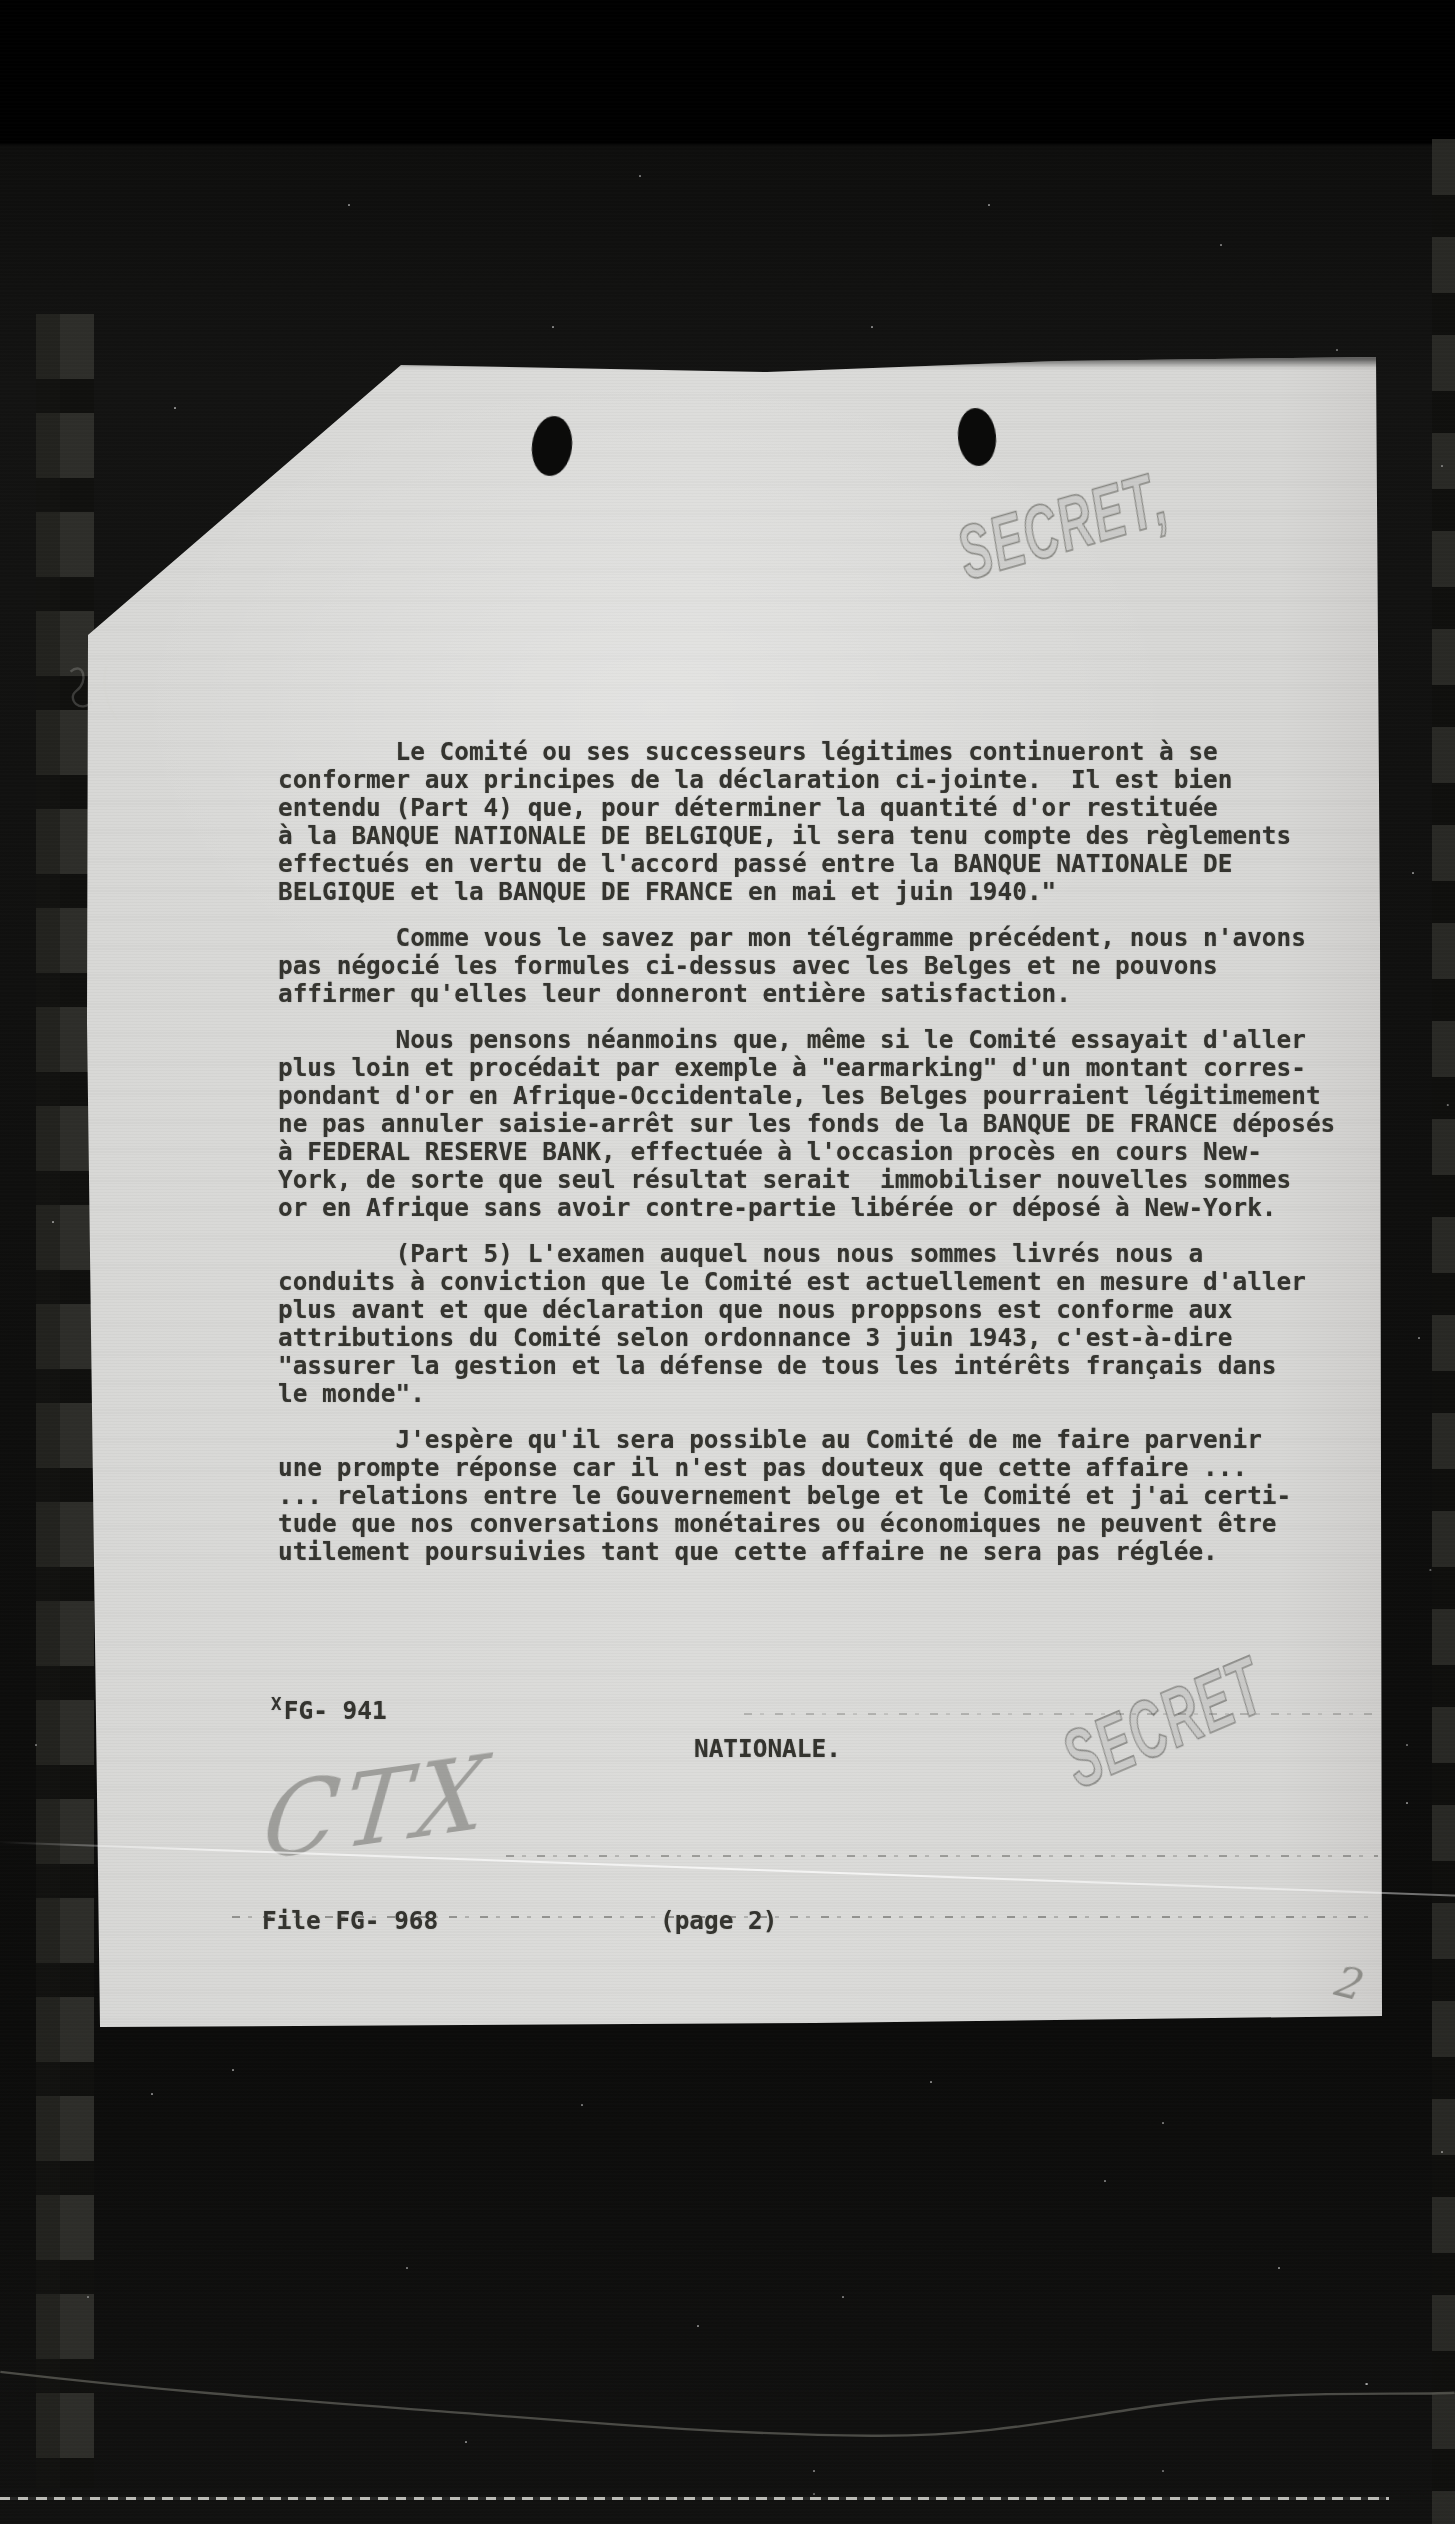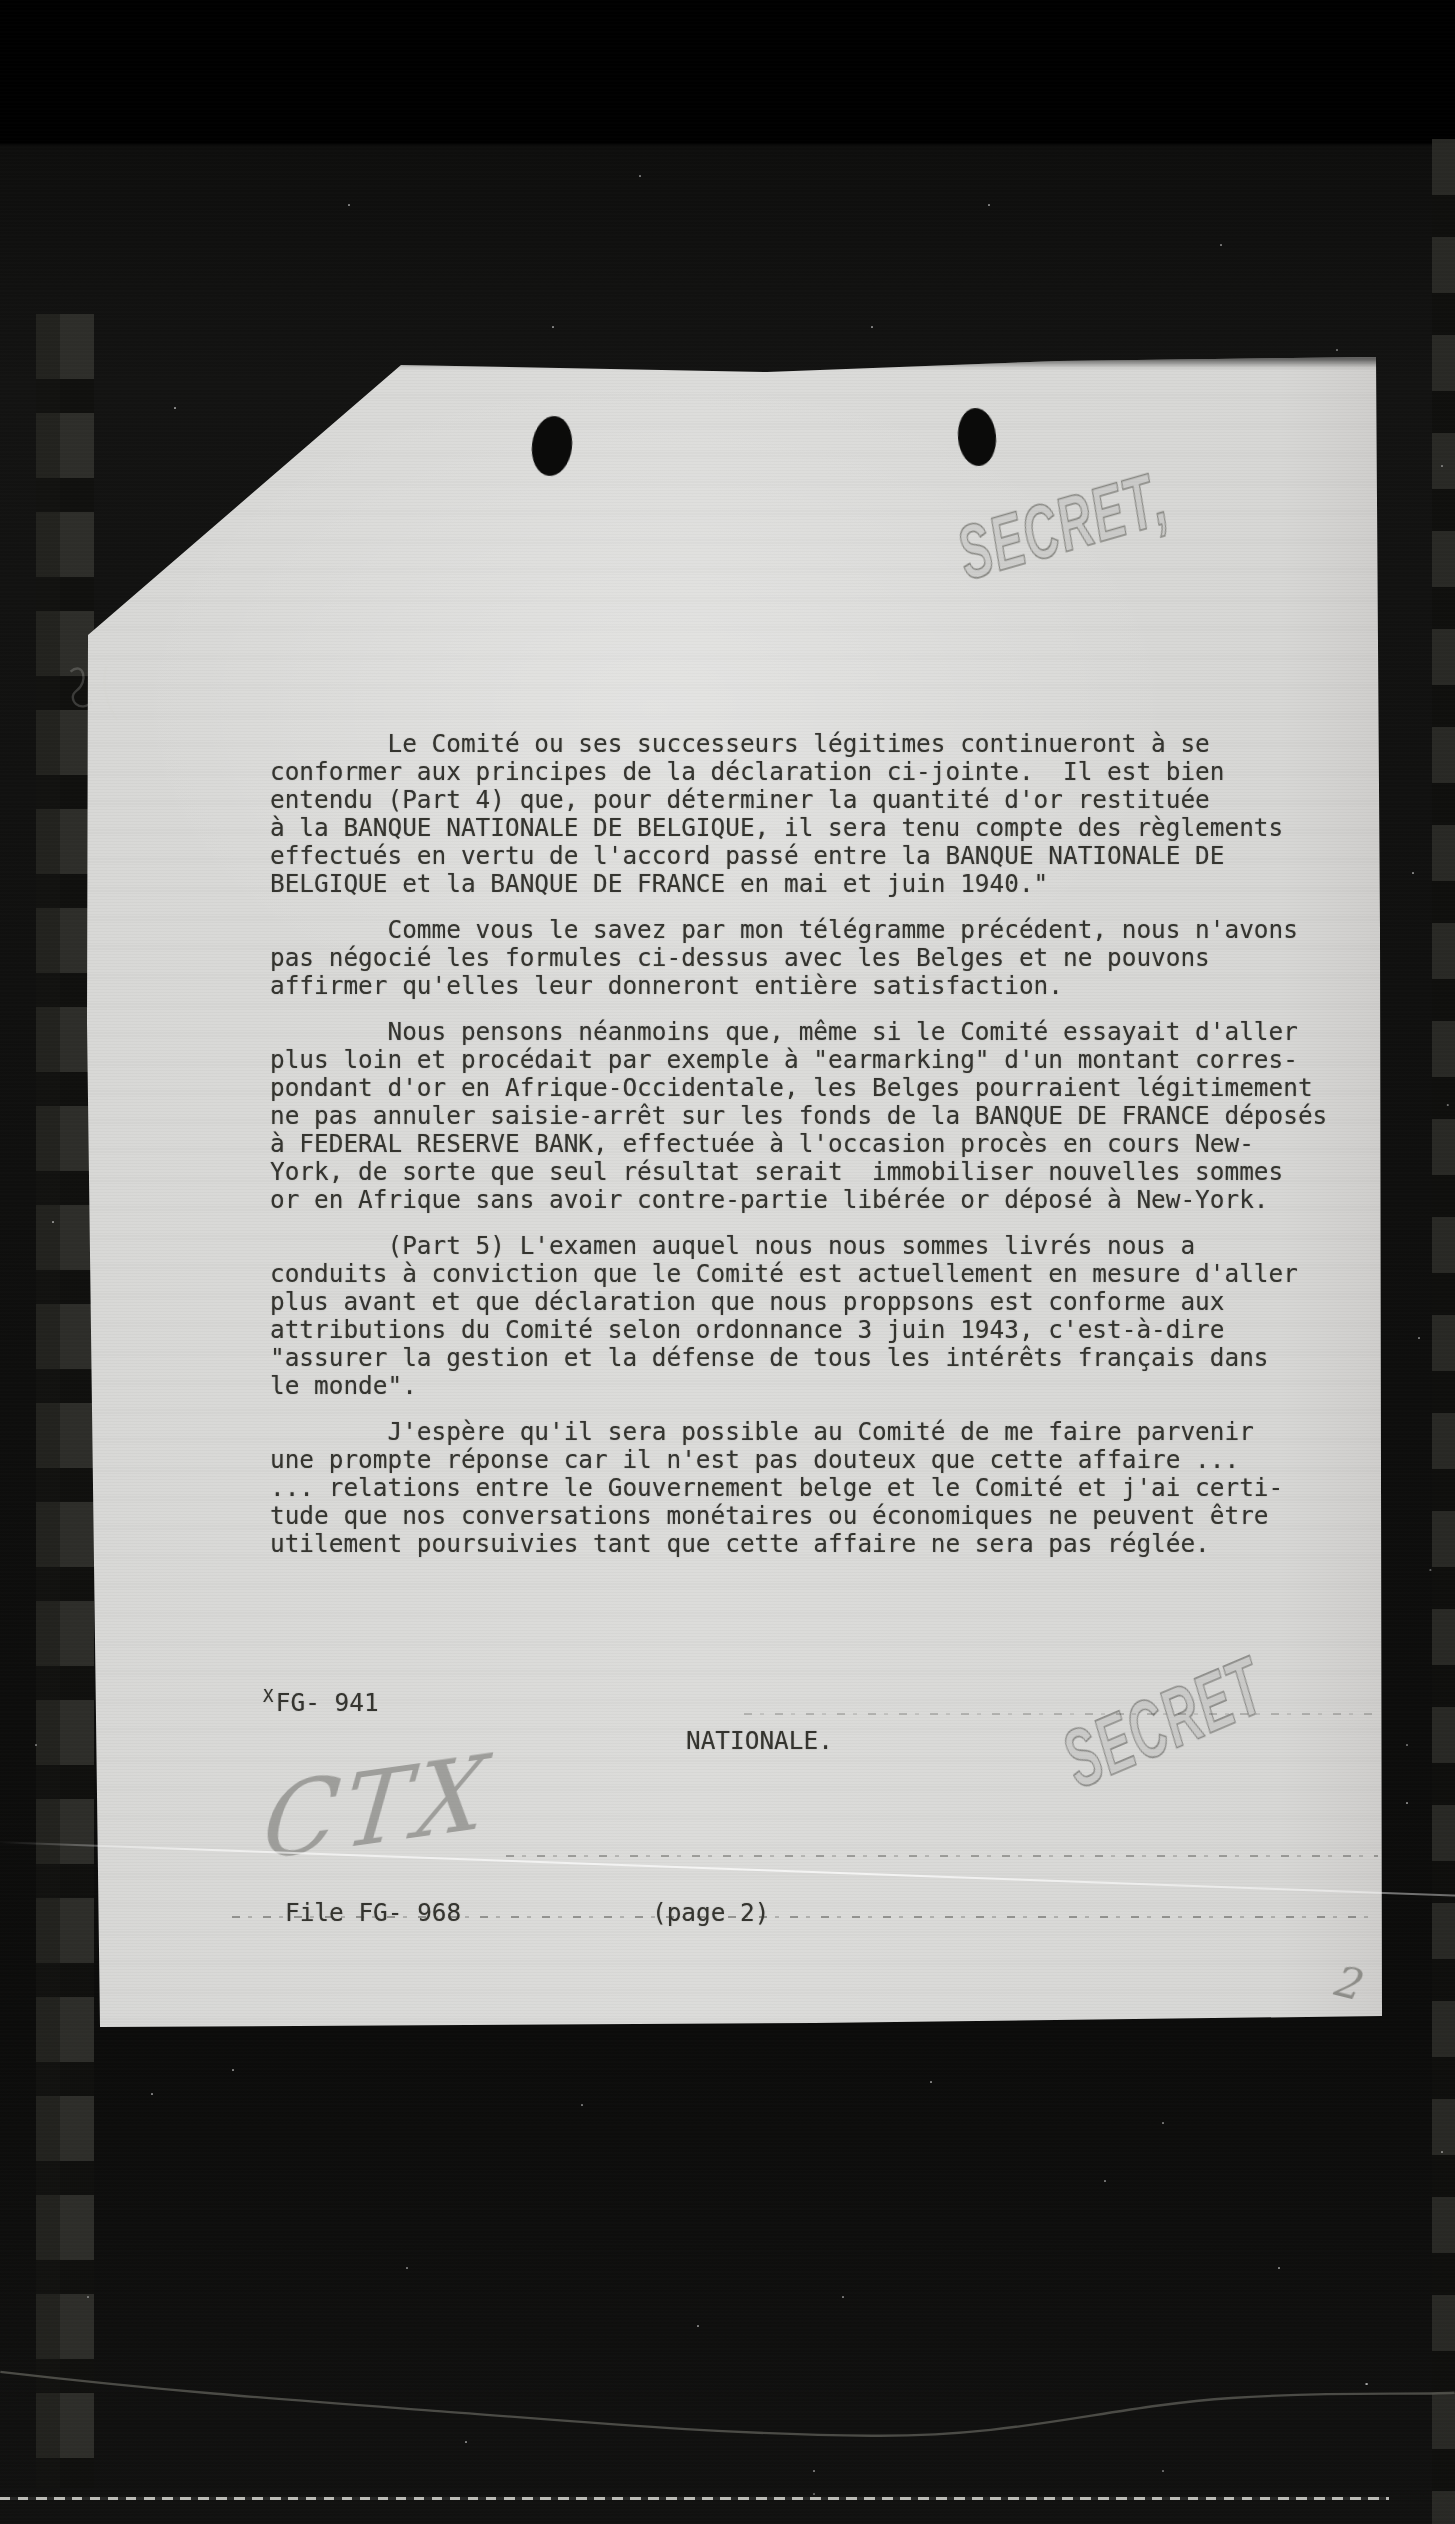--- a/index.html
+++ b/index.html
@@ -45,23 +45,23 @@
     background:
       radial-gradient(ellipse 814px 523px at 45% 28%,rgba(255,255,255,.22),transparent 65%),
       repeating-linear-gradient(180deg,rgba(0,0,0,.022) 0 1.2px,transparent 1.2px 2.9px),
       linear-gradient(90deg,#c7c7c5 0%,#d8d8d6 6%,#dcdcda 48%,#d7d7d5 88%,#c9c7c5 100%);}
   .top-fringe{position:absolute;left:395px;top:356px;width:988px;height:11.6px;
     background:linear-gradient(180deg,rgba(8,8,8,.75),rgba(8,8,8,0));filter:blur(1.7px);}
   .hole{position:absolute;background:#0b0b0a;border-radius:50%;filter:blur(0.6px);}
   .hole.h1{left:532px;top:416px;width:40px;height:60px;transform:rotate(7deg);}
   .hole.h2{left:958px;top:408px;width:38px;height:58px;transform:rotate(-5deg);}
   
-  .typed{position:absolute;left:270px;font-weight:normal;font-size:24.4px;line-height:28px;
+  .typed{position:absolute;left:270px;font-weight:bold;font-size:24.4px;line-height:28px;
     color:#34342f;white-space:pre;filter:blur(0.3px);
-    text-shadow:0 0 1.2px rgba(45,45,40,.4);margin:0;font-family:"DejaVu Sans Mono",monospace;}
+    text-shadow:0 0 1.2px rgba(45,45,40,.4);margin:8px;font-family:"DejaVu Sans Mono",monospace;}
   .sup{font-size:17.4px;position:relative;top:-9.3px;margin-right:2.3px;}
   .footer-org{line-height:27px;}
   
   .stamp{position:absolute;font-family:"Liberation Sans",sans-serif;font-weight:bold;
     font-style:italic;line-height:1;color:rgba(90,90,86,.10);letter-spacing:2.9px;
     -webkit-text-stroke:1.7px rgba(88,88,82,.62);filter:blur(0.5px);transform-origin:left center;}
   .stamp-top{left:960px;top:517px;font-size:76px;transform:rotate(-16deg) scaleX(.62);}
   .stamp-bottom{left:1068px;top:1723px;font-size:81px;transform:rotate(-23deg) scaleX(.60);
     -webkit-text-stroke:1.7px rgba(80,80,76,.55);}
   
@@ -139,21 +139,21 @@
 ... relations entre le Gouvernement belge et le Comité et j'ai certi-
 tude que nos conversations monétaires ou économiques ne peuvent être
 utilement poursuivies tant que cette affaire ne sera pas réglée.</pre>
 
     <div class="typed" style="left:263px;top:1689px"><span class="sup">X</span><span>FG- 941</span></div>
 
     <div class="typed" style="left:686px;top:1727px">NATIONALE.</div>
 
     <div class="hand ctx">CTX</div>
 
-    <div class="typed" style="left:285px;top:1899px">File FG- 968</div>
+    <div class="typed" style="left:254px;top:1899px">File FG- 968</div>
     <div class="typed" style="left:652px;top:1899px">(page 2)</div>
 
     <div class="dashes d1"></div>
     <div class="dashes d2"></div>
     <div class="dashes d3"></div>
   </div>
 
   <div class="hand page-mark" style="position:absolute;z-index:7">2</div>
 
   <div class="scratch"></div>

